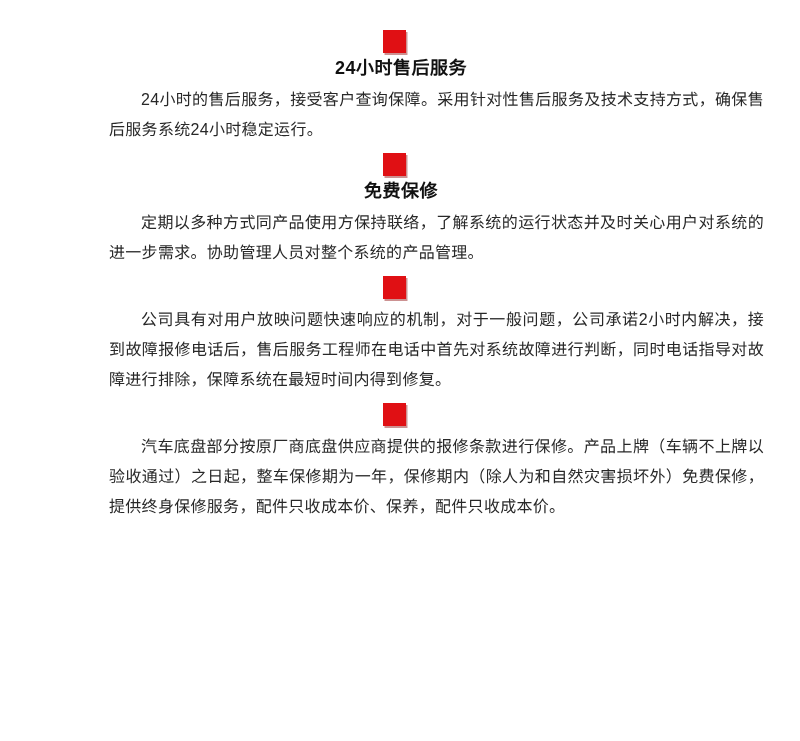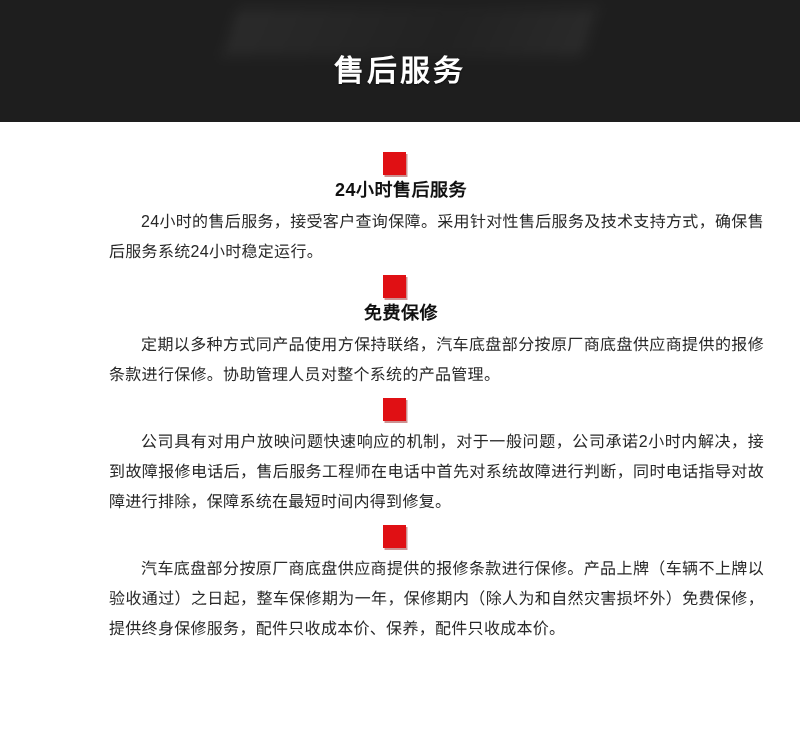--- a/index.html
+++ b/index.html
@@ -74,41 +74,37 @@
     text-indent:2em;
     text-align:justify;
     letter-spacing:0.3px;
   }
 </style>
 </head>
 <body>
 
 <div class="page">
 
-  <header class="header">
-    <div class="watermark"></div>
-    <h1 class="title">售后服务</h1>
-  </header>
 
   <main class="content">
 
     <section class="section">
       <div class="sec-head">
         <span class="bullet"></span>
         <h2 class="sec-title">24小时售后服务</h2>
       </div>
       <p class="para">24小时的售后服务，接受客户查询保障。采用针对性售后服务及技术支持方式，确保售后服务系统24小时稳定运行。</p>
     </section>
 
     <section class="section">
       <div class="sec-head">
         <span class="bullet"></span>
         <h2 class="sec-title">免费保修</h2>
       </div>
-      <p class="para">定期以多种方式同产品使用方保持联络，汽车底盘部分按原厂商底盘供应商提供的报修条款进行保修。协助管理人员对整个系统的产品管理。</p>
+      <p class="para">定期以多种方式同产品使用方保持联络，了解系统的运行状态并及时关心用户对系统的进一步需求。协助管理人员对整个系统的产品管理。</p>
     </section>
 
     <section class="section">
       <div class="sec-head">
         <span class="bullet"></span>
       </div>
       <p class="para">公司具有对用户放映问题快速响应的机制，对于一般问题，公司承诺2小时内解决，接到故障报修电话后，售后服务工程师在电话中首先对系统故障进行判断，同时电话指导对故障进行排除，保障系统在最短时间内得到修复。</p>
     </section>
 
     <section class="section">

